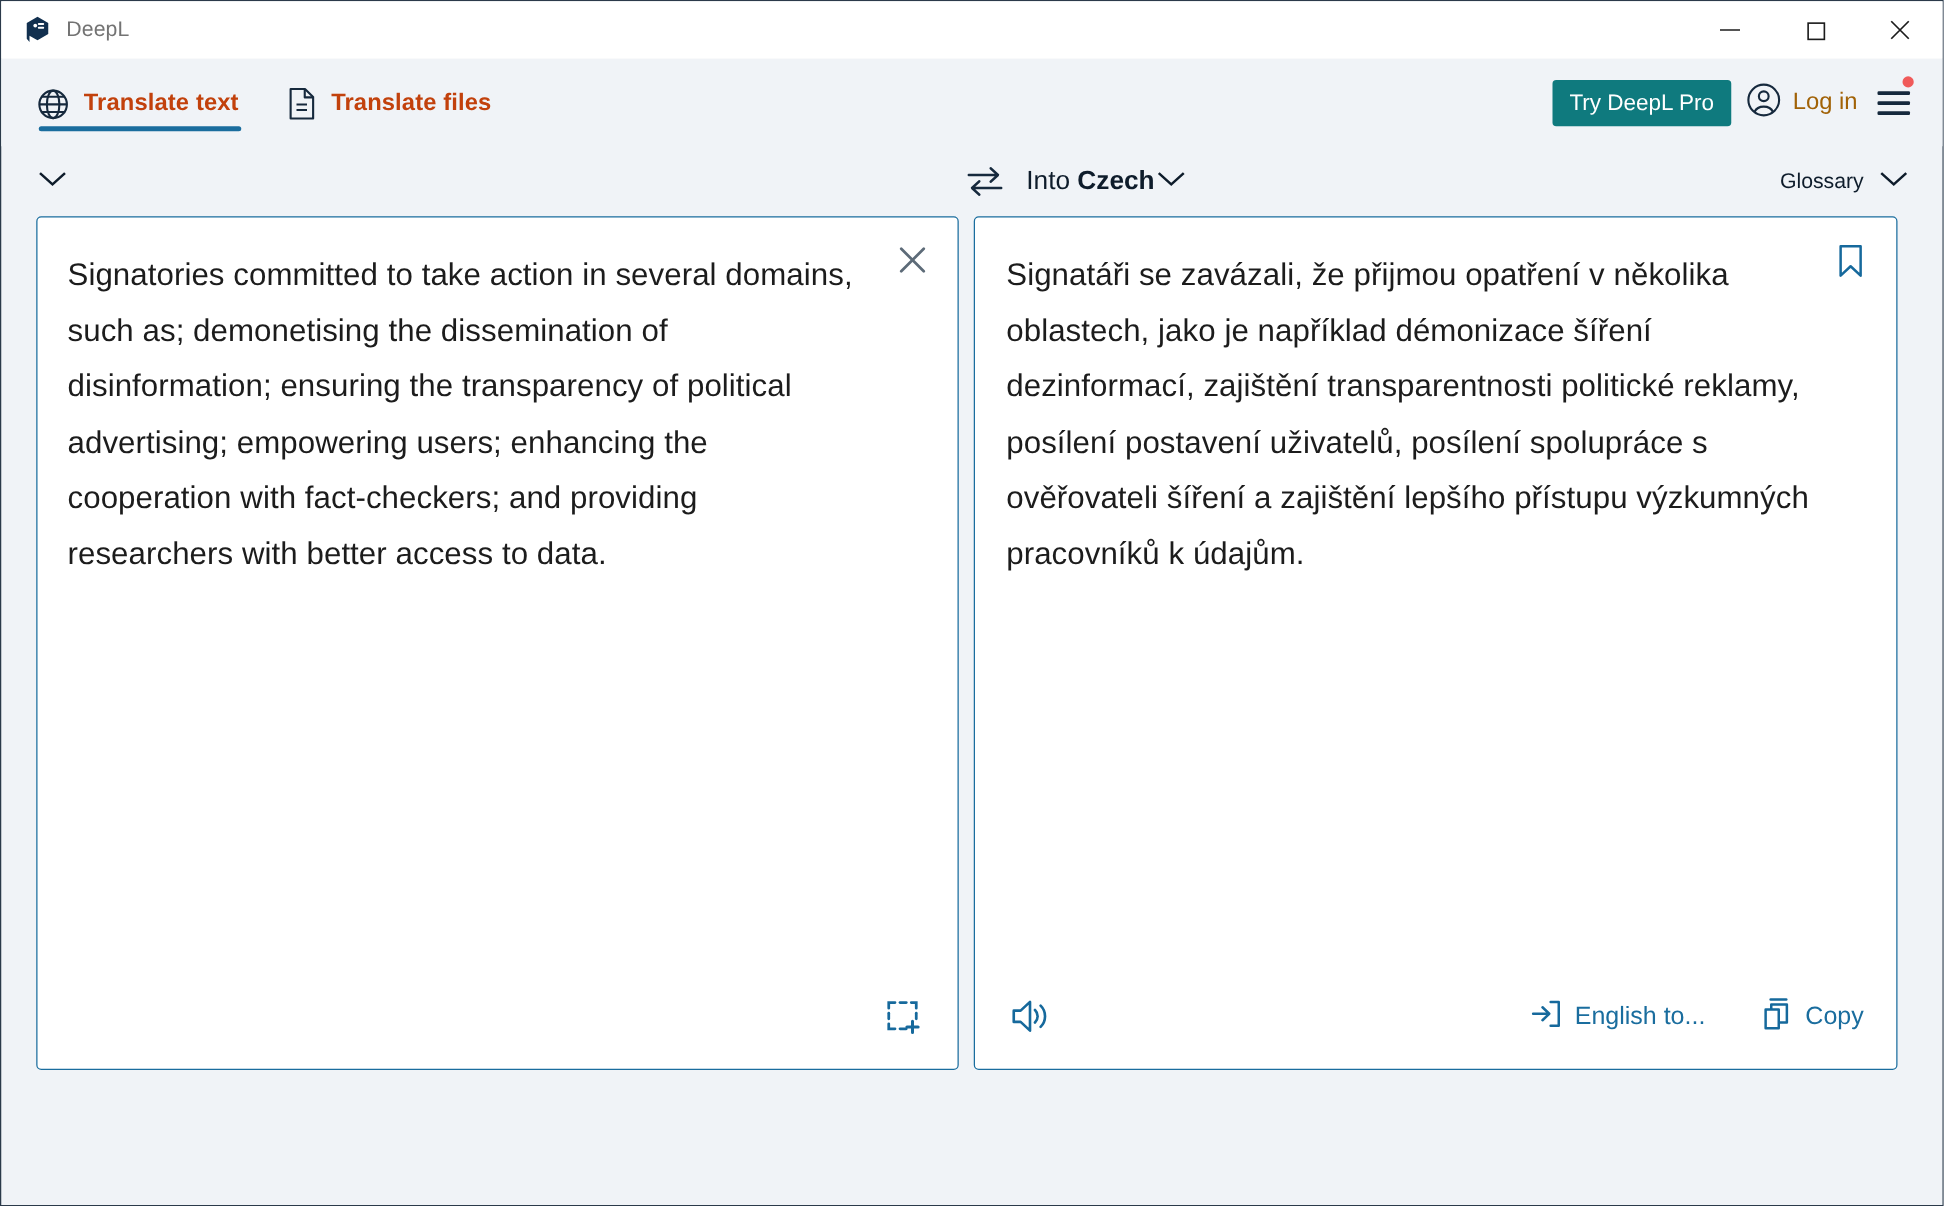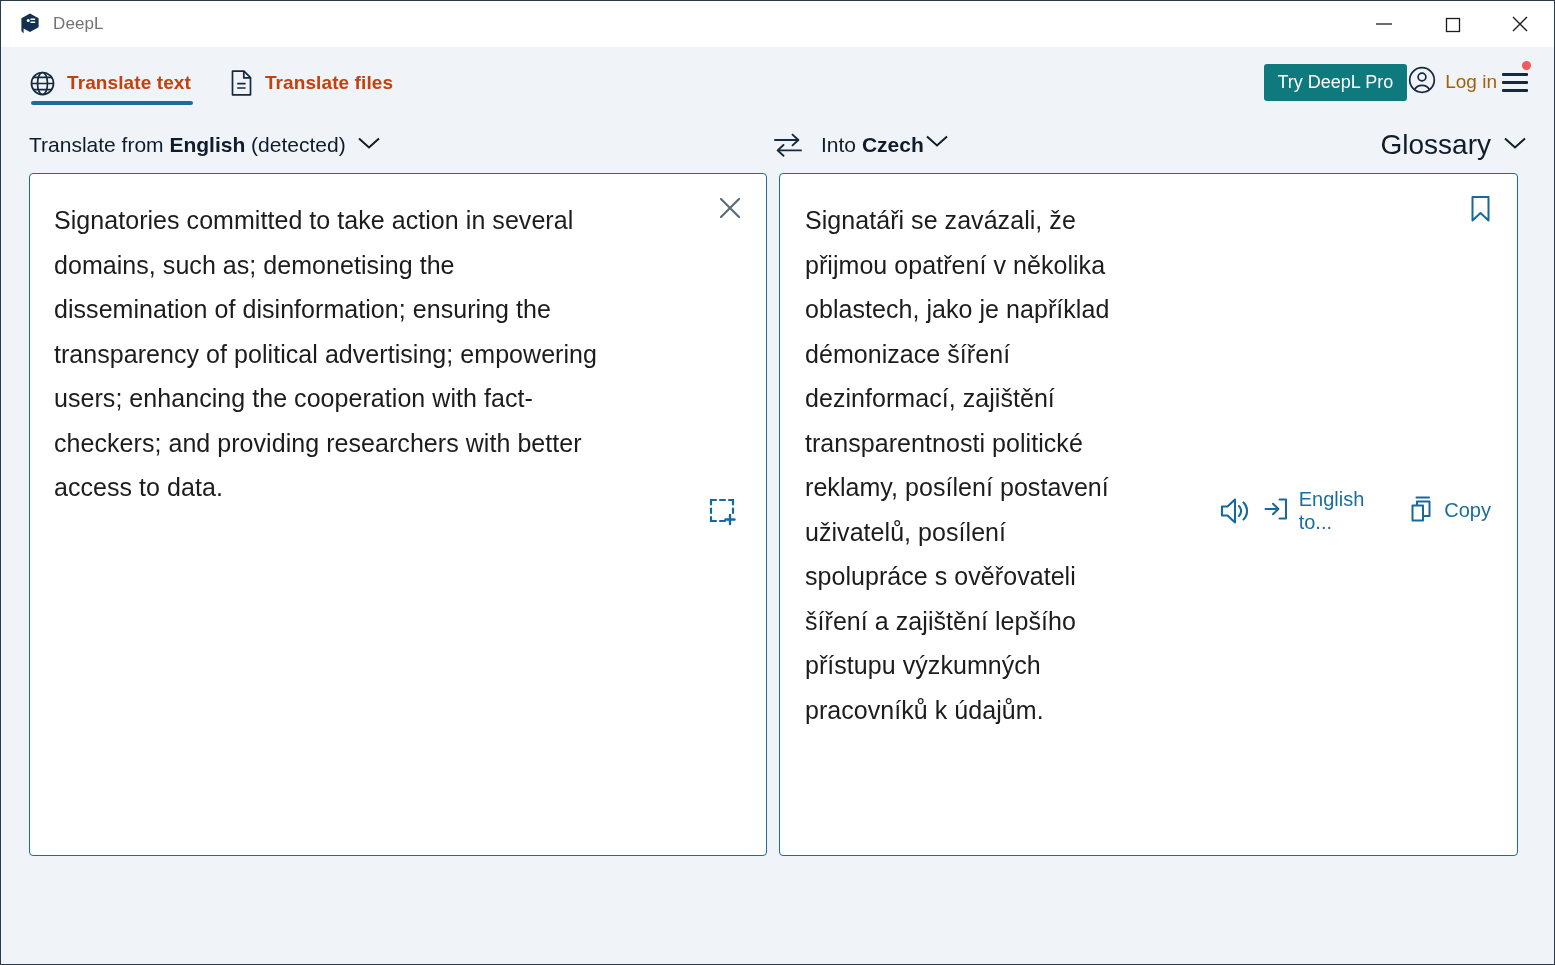--- a/index.html
+++ b/index.html
@@ -60,21 +60,21 @@
   .navtab.active::after {
     content: "";
     position: absolute;
     left: 2px; right: -2px; bottom: 12px;
     height: 4px; background: #1a6d9e; border-radius: 2px;
   }
   .navtab svg { display: block; }
 
   .navright {
     margin-left: auto;
-    display: flex; align-items: center; gap: 1px;
+    display: flex; align-items: center; gap: 12px;
   }
   .pro-btn {
     background: #0f7a7e;
     color: #ffffff;
     font-size: 18px;
     padding: 9px 14px 10px;
     border: none; border-radius: 3px;
     font-family: inherit;
     cursor: pointer;
     line-height: 1;
@@ -112,42 +112,42 @@
   .lang-left { display: flex; align-items: center; gap: 10px; cursor: pointer; }
   .lang-txt { font-size: 21px; color: #0e1c2b; }
   .lang-txt b { font-weight: bold; }
   .chev { display: block; }
 
   .lang-mid {
     position: absolute; left: 770px;
     display: flex; align-items: center; gap: 16px;
   }
   .swap { cursor: pointer; display: flex; align-items: center; }
-  .lang-target { display: flex; cursor: pointer; }
+  .lang-target { display: flex; align-items: center; cursor: pointer; }
 
   .glossary {
     margin-left: auto;
     display: flex; align-items: center; gap: 11px;
     cursor: pointer;
   }
-  .glossary .lbl { font-size: 28px; color: #0e1c2b; }
+  .glossary .lbl { font-size: 17px; color: #0e1c2b; }
 
   
   .panels {
     flex: 0 0 683px;
     display: flex;
     padding: 0 28px;
     gap: 12px;
   }
   .panel {
     background: #ffffff;
     border: 1.5px solid #1a6d9e;
     border-radius: 4px;
     position: relative;
-    display: flex; flex-direction: row; justify-content: space-between;
+    display: flex; flex-direction: column; justify-content: space-between;
   }
   .panel.source { width: 738px; }
   .panel.target { width: 739px; }
 
   .ptext {
     padding: 24px 70px 0 24px;
     font-size: 25px;
     line-height: 44.5px;
     color: #1c1c1c;
     letter-spacing: .05px;
@@ -265,21 +265,20 @@
         <i></i>
           <i></i>
           <i></i>
         <span class="dot"></span>
       </div>
     </div>
   </div>
 
   <div class="langbar">
     <div class="lang-left">
-      <span class="lang-txt"><span>Translate from </span><b>English</b><span> (detected)</span></span>
       <span class="chev">
         <svg width="26" height="16" viewBox="0 0 26 16">
             <path d="M3 3.5 L13 12.5 L23 3.5" fill="none" stroke="#0e1c2b" stroke-width="2"></path>
           </svg>
       </span>
     </div>
 
     <div class="lang-mid">
       <span class="swap">
         <svg width="34" height="28" viewBox="0 0 34 28">

